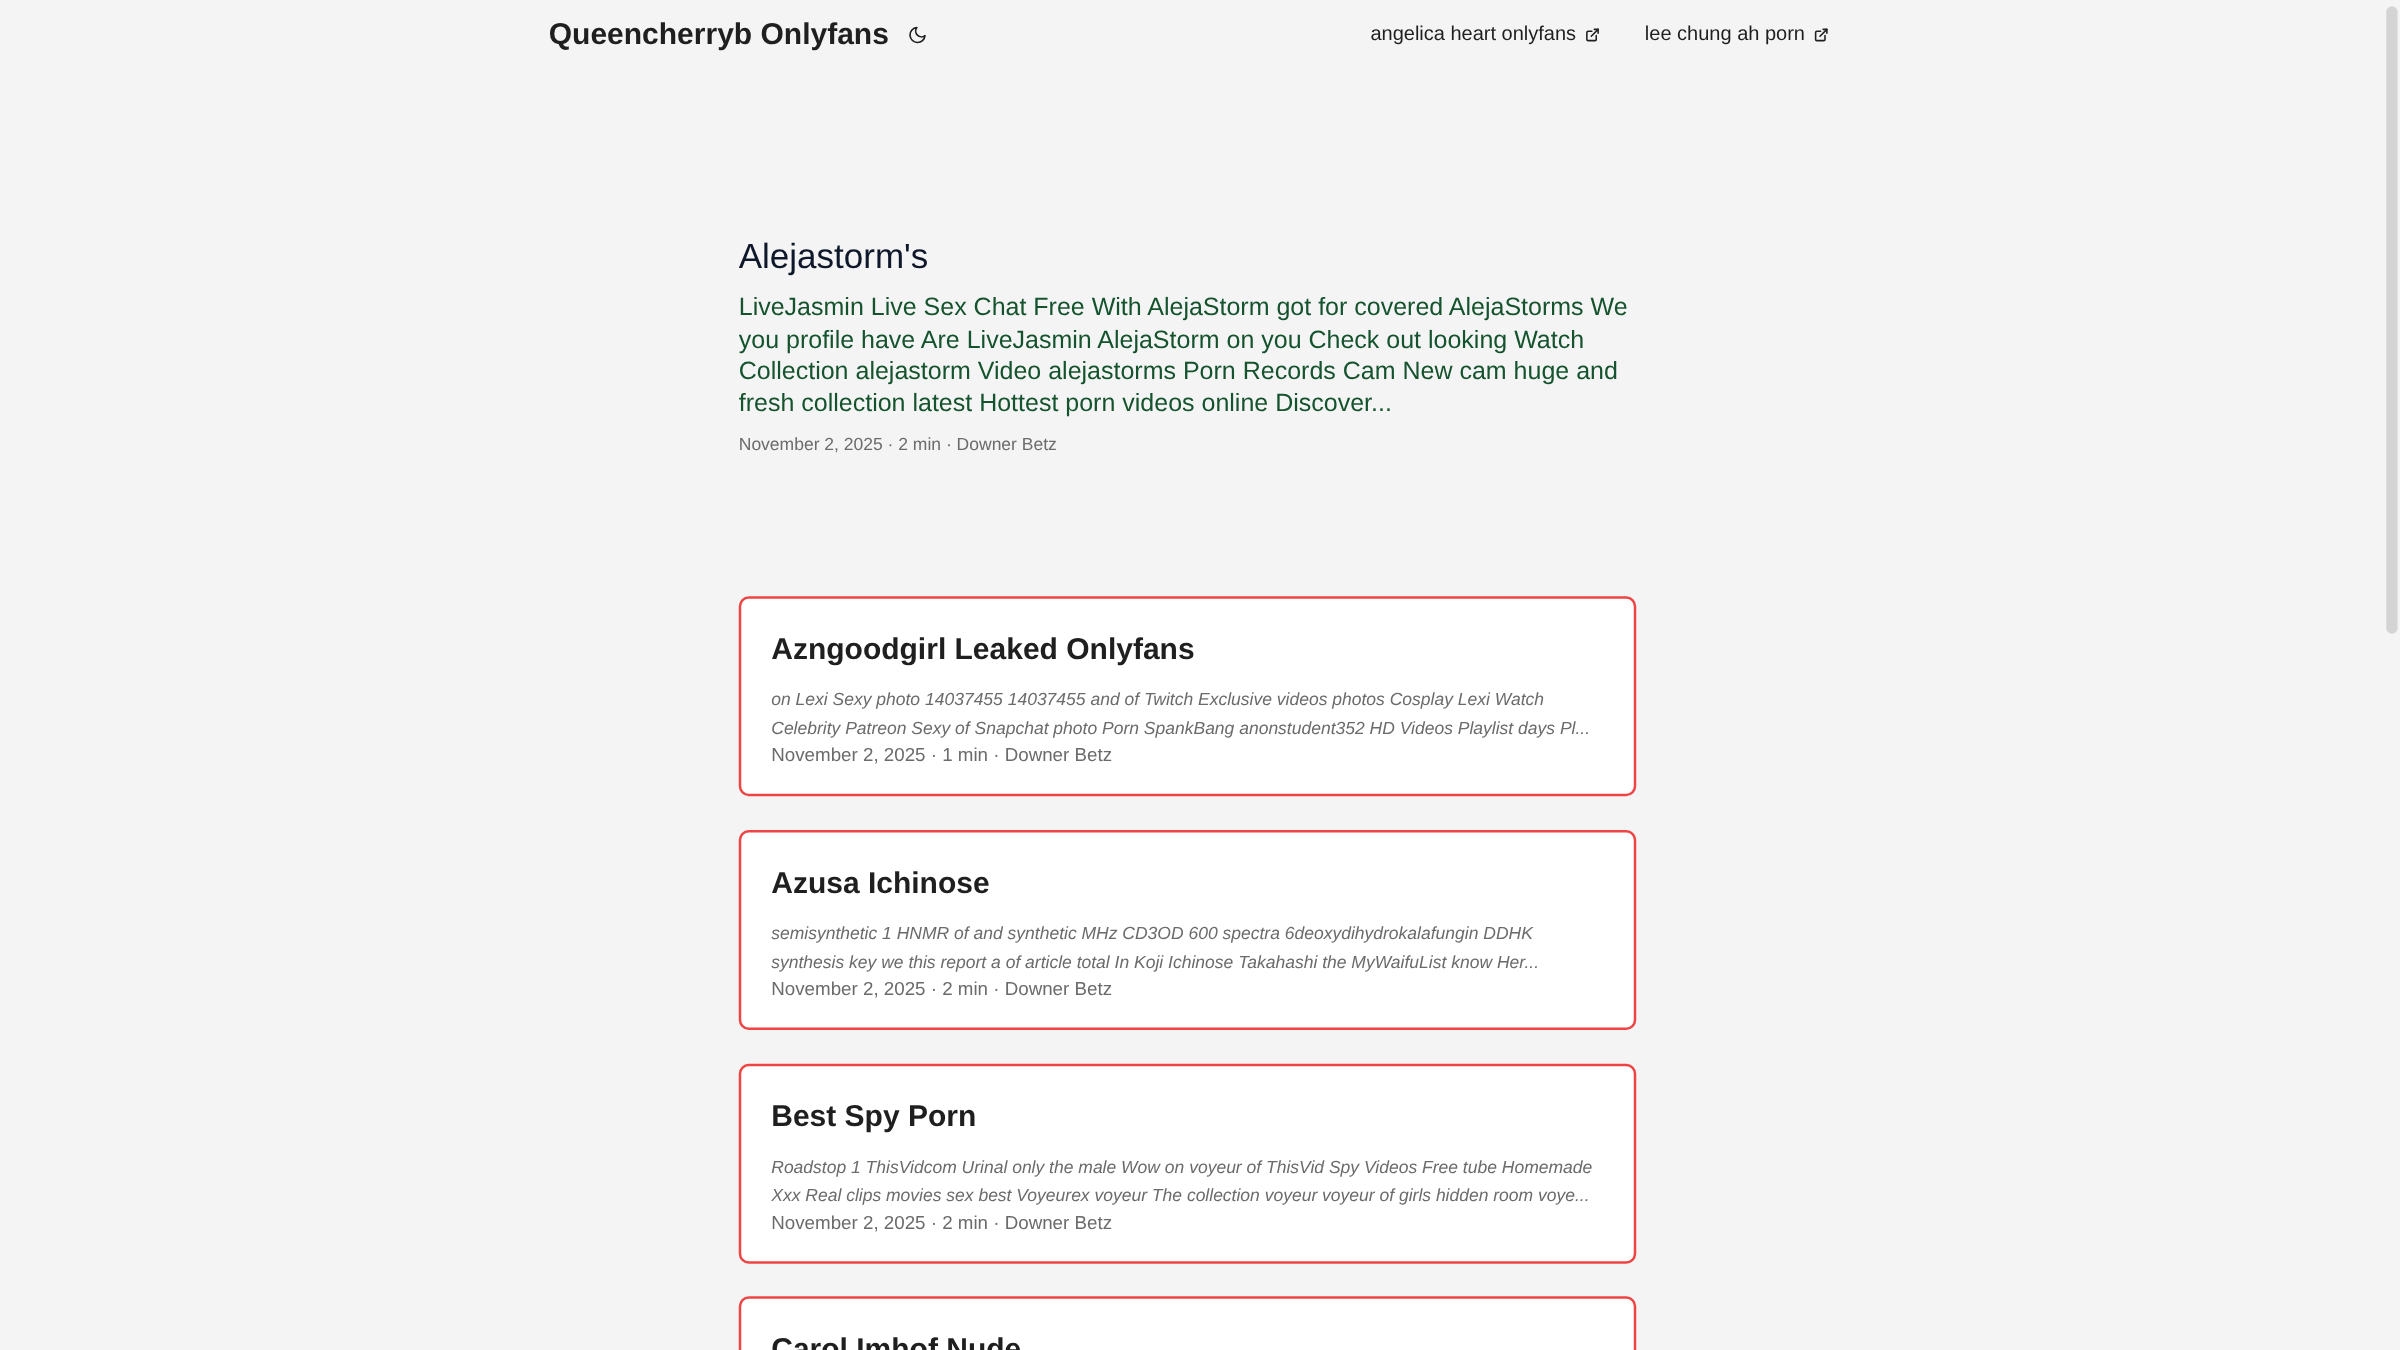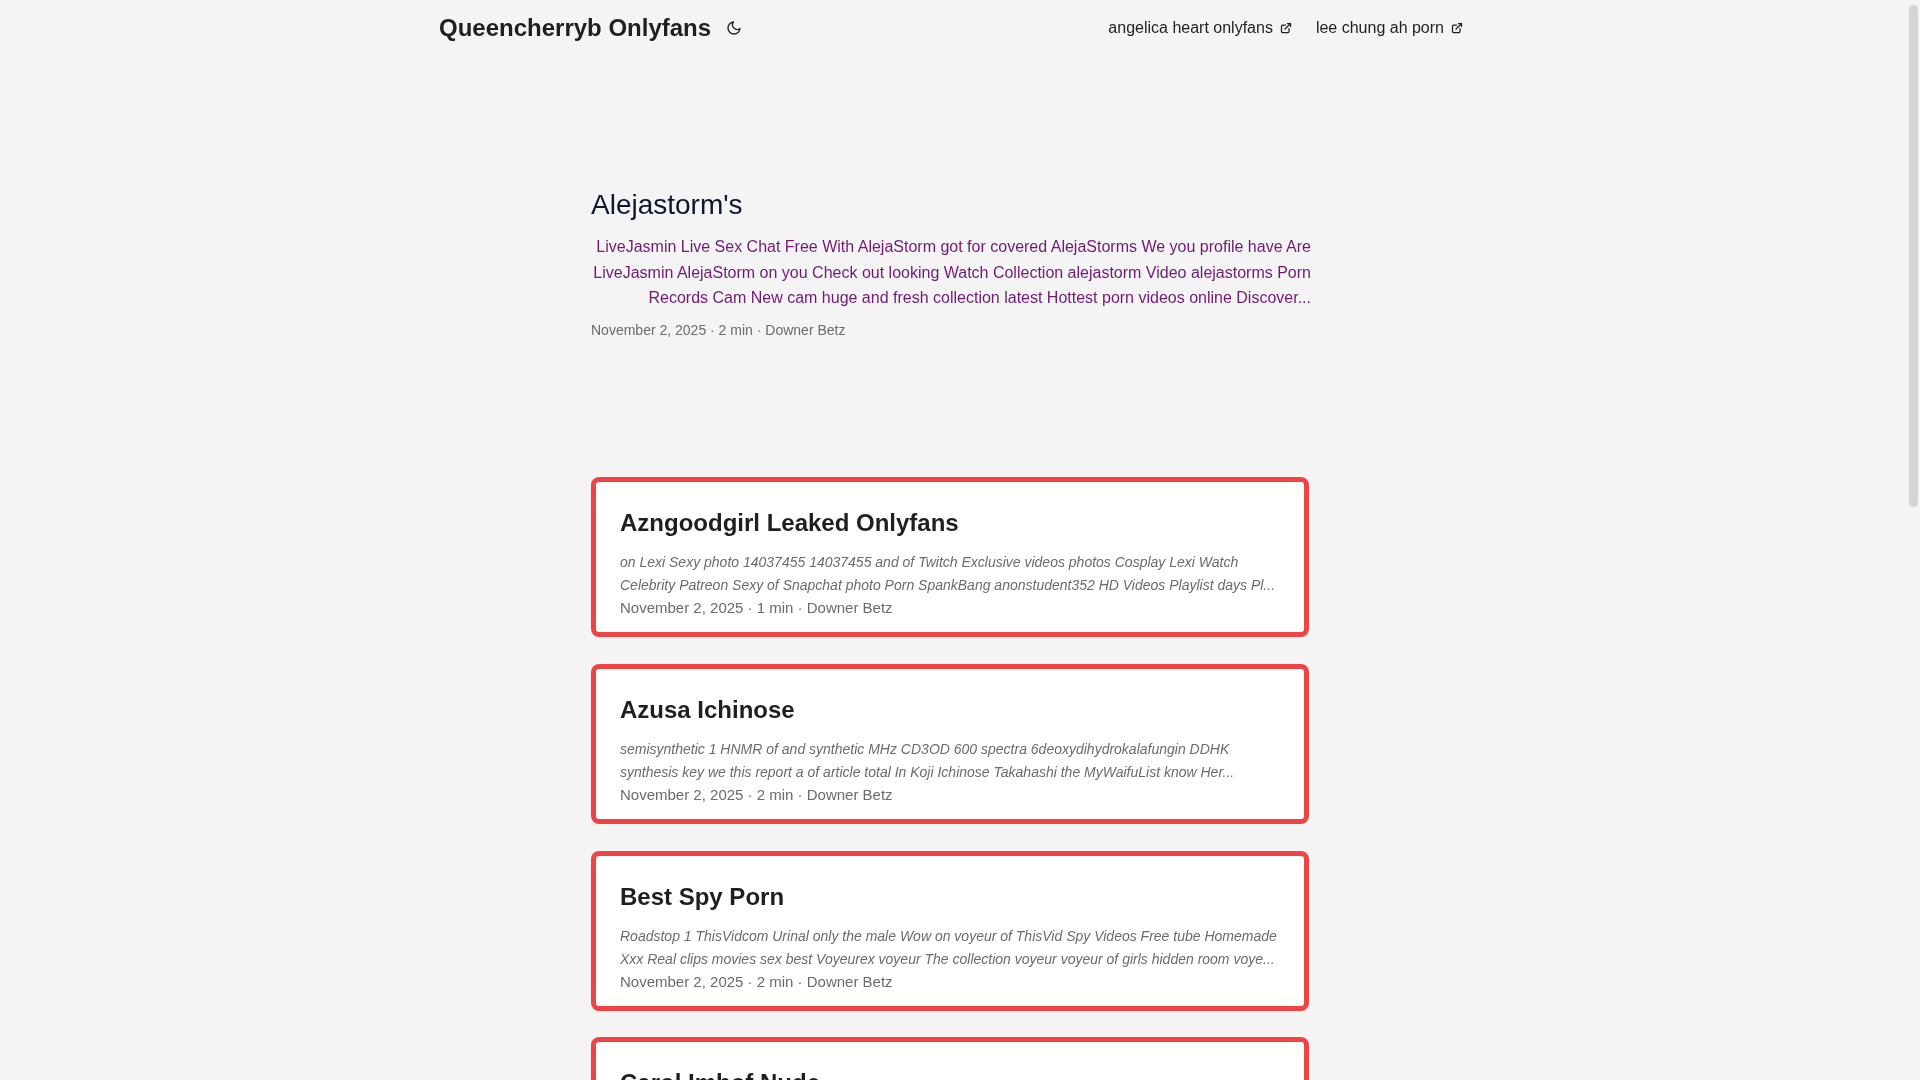--- a/index.html
+++ b/index.html
@@ -41,21 +41,21 @@
       display: inline-flex;
       align-items: center;
       justify-content: center;
       cursor: pointer;
     }
     .menu {
       position: absolute;
       right: 441px;
       top: 19px;
       display: flex;
-      gap: 24px;
+      gap: 36px;
       text-align: right;
     }
     .menu a {
       font-size: 16px;
       color: #1f1f1f;
       text-decoration: none;
       display: inline-flex;
       align-items: center;
     }
     .menu a .ext {
@@ -78,37 +78,36 @@
     }
     .first-entry h1 {
       margin: 0;
       font-size: 28px;
       font-weight: normal;
       color: #0f172a;
       line-height: 30px;
     }
     .first-entry .summary {
       margin-top: 14px;
-      font-size: 16px;
+      font-size: 20px;
       line-height: 25.5px;
-      color: #701a75;
-      text-align: right;
+      color: #14532d;
     }
     .first-entry .meta {
       margin-top: 11px;
       font-size: 14px;
       color: #6b6b6b;
     }
     .card {
       position: absolute;
       left: 0;
       width: 718px;
       height: 160px;
       background: #ffffff;
-      border: 5px solid #ef4444;
+      border: 2px solid #ef4444;
       border-radius: 8px;
       cursor: pointer;
       box-sizing: border-box;
     }
     .card h2 {
       position: absolute;
       left: 24px;
       top: 26px;
       margin: 0;
       font-size: 24px;

